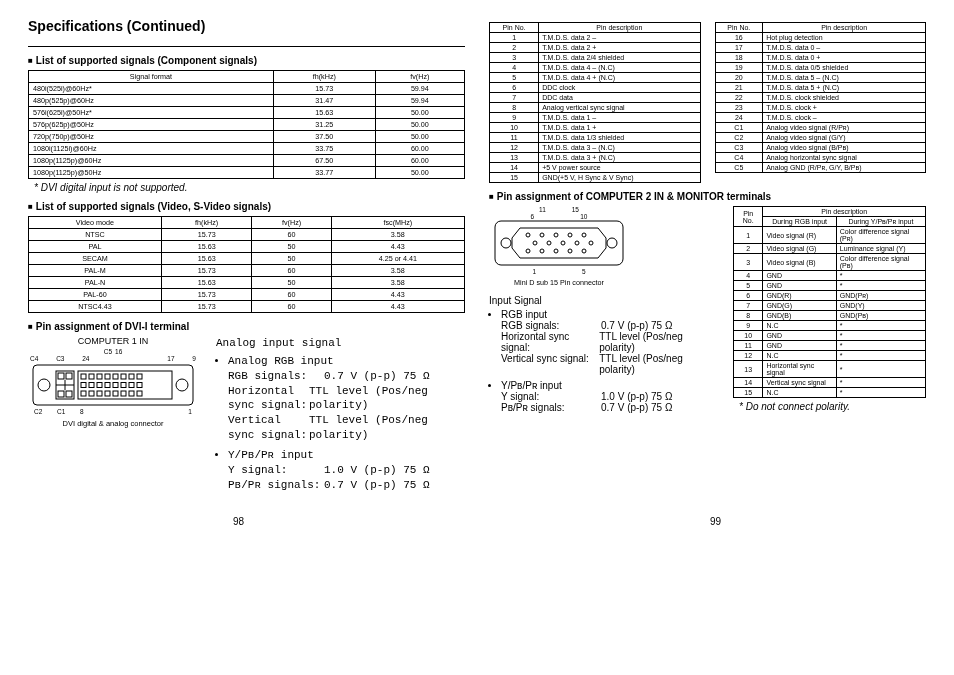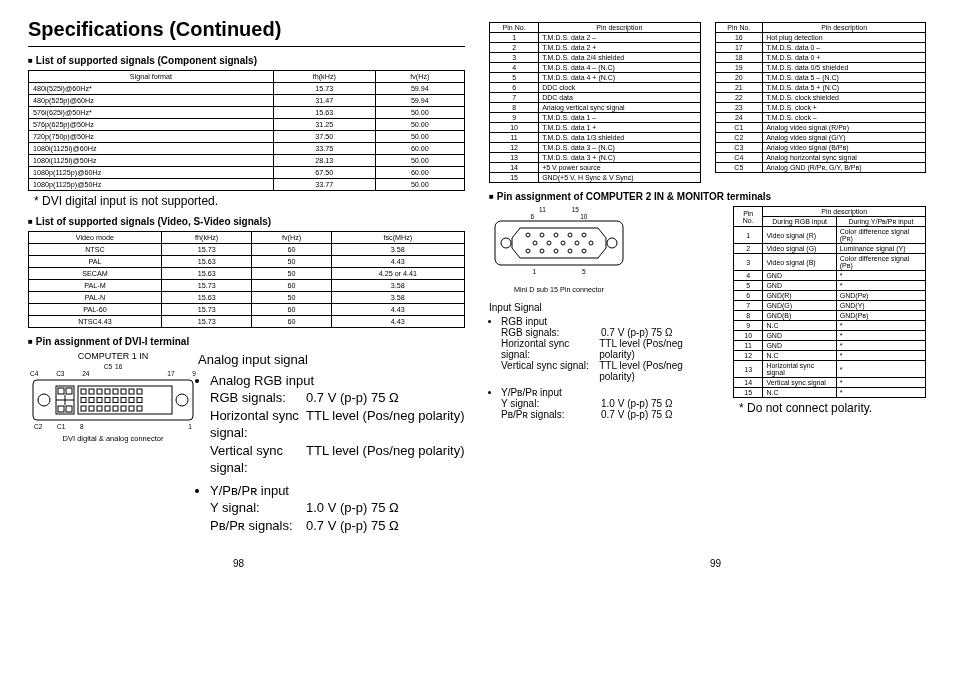--- a/index.html
+++ b/index.html
@@ -1,33 +1,33 @@
 <!DOCTYPE html>
 <html><head>
 <meta charset="utf-8">
 <style>
 * { box-sizing: border-box; margin: 0; padding: 0; }
 body { font-family: Arial, Helvetica, sans-serif; font-size: 8px; background: #fff; color: #000; width: 954px; }
 .page { display: flex; gap: 24px; padding: 18px 28px 8px 28px; }
 .col { flex: 1; }
-h1 { font-size: 20px; font-weight: bold; border-bottom: 1.5px solid #000; padding-bottom: 5px; margin-bottom: 8px; }
+h1 { font-size: 14px; font-weight: bold; border-bottom: 1.5px solid #000; padding-bottom: 12px; margin-bottom: 8px; }
 h2 { font-size: 10px; font-weight: bold; margin: 8px 0 4px 0; }
 h2 .sq { font-size: 8px; position: relative; top:-1px; margin-right:3px;}
 table { border-collapse: collapse; width: 100%; font-size: 7.2px; }
 th, td { border: 0.5px solid #000; padding: 1px 4px; text-align: left; font-weight: normal; }
 th { text-align: center; }
 td.c { text-align: center; }
-.note { font-size: 12px; margin: 3px 0 0 6px; }
+.note { font-size: 10px; margin: 3px 0 0 6px; font-style: italic; }
 .subcols { display: flex; gap: 14px; margin-top:4px; }
 .subcols > div { flex: 1; }
-.dvi-row { display:flex; margin-top:4px;}
+.dvi-row { display:flex; gap:18px; margin-top:4px;}
 .dvi-dia { width:170px; text-align:center; font-size:7.5px;}
 .dvi-dia .lbl{font-size:9px; margin-bottom:2px;}
 .dvi-dia svg{display:block; margin:2px auto 2px auto;}
-.dvi-txt { flex:1; font-size:13px; line-height:1.35;}
+.dvi-txt { flex:1; font-size:11px; line-height:1.35;font-family:Liberation Mono, monospace;}
 .dvi-txt ul{margin:3px 0 6px 12px; list-style:disc;}
 .dvi-txt .kv{display:flex;}
 .dvi-txt .kv span:first-child{width:96px;}
 .d15-dia{width:140px; text-align:center; font-size:7.2px;}
 .small-table th, .small-table td { font-size:7px; padding:1px 3px;}
 .footer { display:flex; justify-content:space-around; font-size:10px; margin-top:10px;}
 .side-tab { position:absolute; right:6px; top:590px; background:#000; color:#fff; font-size:9px; font-weight:bold; padding:10px 5px; writing-mode:vertical-rl; transform:rotate(180deg);}
 .wrap{position:relative; width:954px;}
 </style>
 </head>
@@ -70,25 +70,20 @@
             </tr>
             <tr>
               <td>720p(750p)@50Hz</td>
               <td class="c">37.50</td>
               <td class="c">50.00</td>
             </tr>
             <tr>
               <td>1080i(1125i)@60Hz</td>
               <td class="c">33.75</td>
               <td class="c">60.00</td>
-            </tr>
-            <tr>
-              <td>1080i(1125i)@50Hz</td>
-              <td class="c">28.13</td>
-              <td class="c">50.00</td>
             </tr>
             <tr>
               <td>1080p(1125p)@60Hz</td>
               <td class="c">67.50</td>
               <td class="c">60.00</td>
             </tr>
             <tr>
               <td>1080p(1125p)@50Hz</td>
               <td class="c">33.77</td>
               <td class="c">50.00</td>
@@ -425,21 +420,21 @@
                   <circle cx="48" cy="31" r="2"></circle>
                   <circle cx="62" cy="31" r="2"></circle>
                   <circle cx="76" cy="31" r="2"></circle>
                   <circle cx="90" cy="31" r="2"></circle>
         </g>
       </svg>
       <div style="display:flex; justify-content:center; gap:46px; font-size:6.5px;">
                 <span>1</span>
                 <span>5</span>
               </div>
-      <div style="margin-top:10px;">Mini D sub 15 Pin connector</div>
+      <div style="margin-top:3px;">Mini D sub 15 Pin connector</div>
     </div>
     <div style="font-size:10px; margin-top:8px;">
       <div>Input Signal</div>
       <ul style="margin:3px 0 6px 12px; list-style:disc;">
         <li>
           <div>RGB input</div>
           <div class="kv" style="display:flex;">
                     <span style="width:100px;">RGB signals:</span>
                     <span>0.7 V (p-p) 75 Ω</span>
                   </div>

